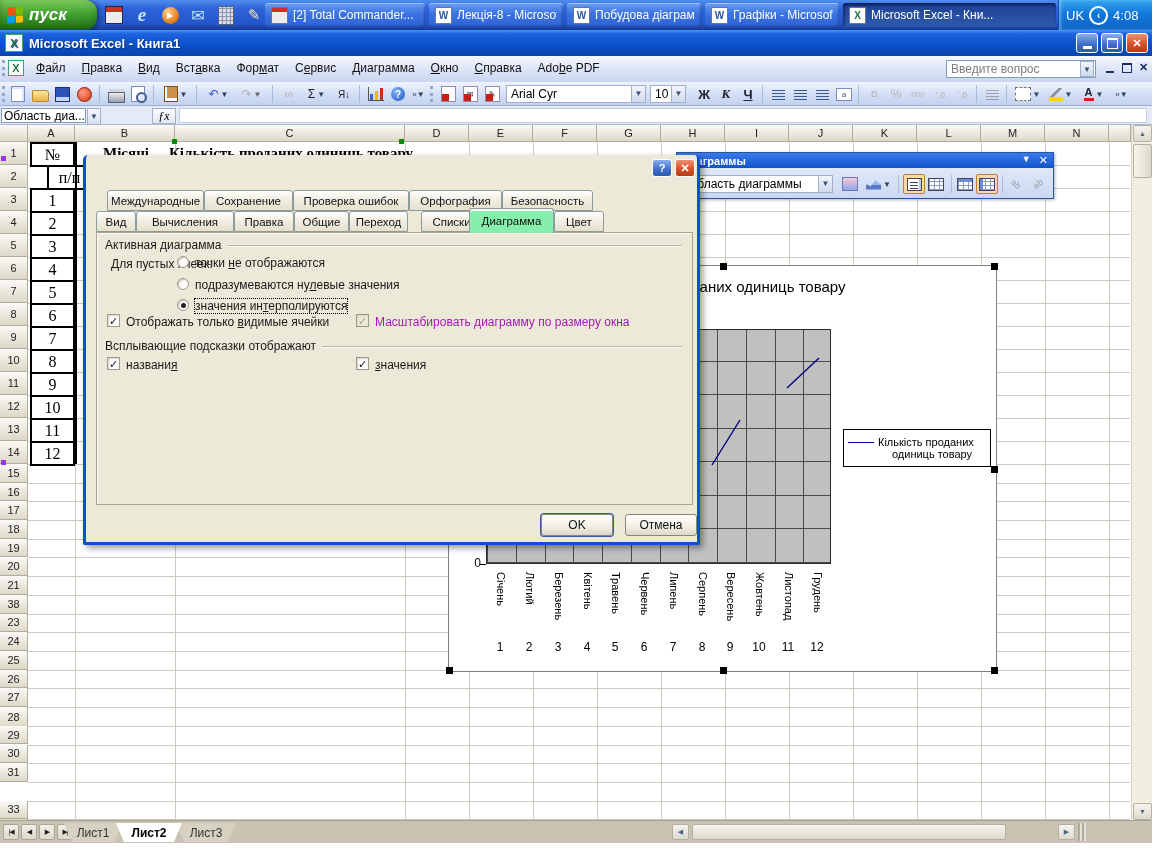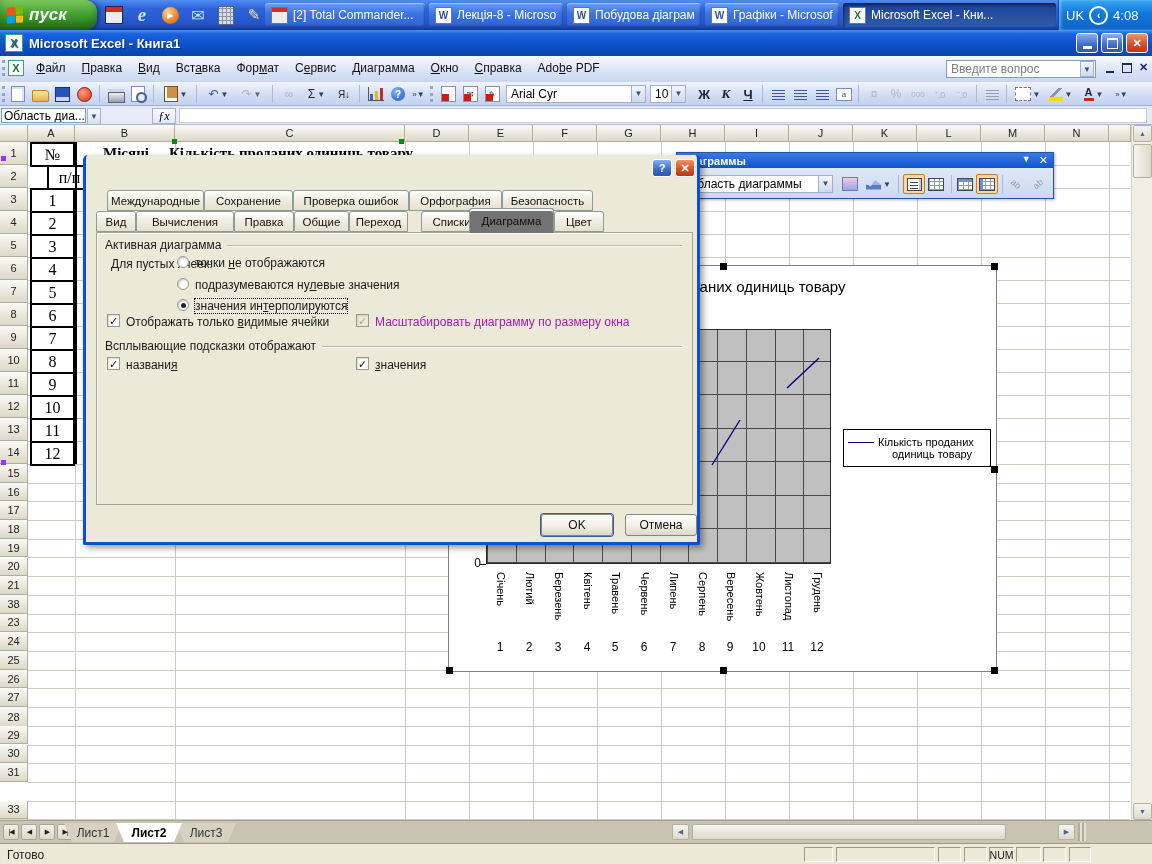--- a/index.html
+++ b/index.html
@@ -140,21 +140,21 @@
   
   #dlg{left:83px;top:30px;width:617px;height:390px;z-index:50;background:#ECE9D8;border:3px solid #0B50D0;border-top:none;border-radius:5px 5px 2px 2px;box-shadow:3px 3px 6px rgba(0,0,0,.4)}
   #dlgtitle{left:-3px;top:0;width:617px;height:25px;border-radius:5px 5px 0 0;background:linear-gradient(#3087F0,#1160DB 40%,#0B53CF);
     color:#fff;font-size:13px;font-weight:bold;display:flex;align-items:center;padding:0 8px;box-sizing:border-box;text-shadow:1px 1px 1px #0A3070}
   .dbtn{top:4px;width:20px;height:18px;border-radius:3px;border:1px solid #fff;display:flex;align-items:center;justify-content:center;color:#fff;font-size:11px;font-weight:bold;
     background:linear-gradient(#89AEF2,#3D6CC8 60%,#2E59AE)}
   .dbtn.close{background:linear-gradient(#F0926F,#D9512B 55%,#B93A12)}
   .tab{top:35px;height:21px;background:linear-gradient(#FFFFFF,#F2F0E4 40%,#E4E0CD);border:1px solid #8E9B9C;border-radius:3px 3px 0 0;
     font-size:11.5px;display:flex;align-items:center;justify-content:center;color:#111}
   .tab.r2{top:56px}
-  .tab.active{top:53px;height:25px;background:#737373;border-bottom:none;z-index:3;box-shadow:inset 0 2px 0 #FAF9F3}
+  .tab.active{top:53px;height:25px;background:#86efac;border-bottom:none;z-index:3;box-shadow:inset 0 2px 0 #FAF9F3}
   #dpanel{left:10px;top:77px;width:597px;height:273px;background:#ECE9D8;border:1px solid #A8A491;box-shadow:inset 1px 1px 0 #FCFBF7;z-index:2}
   .grpline{height:1px;background:#B9B5A4;box-shadow:0 1px 0 #FCFBF7}
   .grplab{font-size:12px;color:#1a1a1a;background:#ECE9D8;padding-right:6px;z-index:2}
   .dlab{font-size:12px;color:#1a1a1a;white-space:nowrap}
   .dlab.dis{color:#a21caf}
   .radio{width:12px;height:12px;border-radius:50%;background:#fff;border:1px solid #9C988A;box-shadow:inset 1px 1px 2px #CCC8B8;display:flex;align-items:center;justify-content:center}
   .radio .dot{width:5px;height:5px;border-radius:50%;background:#222}
   .chk{width:13px;height:13px;background:#fff;border:1px solid #9C988A;box-shadow:inset 1px 1px 2px #D8D4C4;font-size:11px;line-height:12px;text-align:center;color:#111}
   .chk.dis{background:#ECE9D8;color:#A8A490}
   .focusrect{outline:1px dotted #000}
@@ -686,26 +686,13 @@
         <div class="ab stab" style="left: 64px; width: 58px;">Лист1</div>
         <div class="ab stab active" style="left: 116px; width: 66px;">Лист2</div>
         <div class="ab stab" style="left: 176px; width: 60px;">Лист3</div>
       </div>
     <div class="ab sbbtn" style="left:672px;top:3px;width:17px;height:16px">◀</div>
     <div class="ab sbthumbh" style="left:692px;top:3px;width:314px;height:16px"></div>
     <div class="ab sbbtn" style="left:1058px;top:3px;width:17px;height:16px">▶</div>
     <div class="ab" style="left:1078px;top:2px;width:8px;height:18px;background:repeating-linear-gradient(90deg,#B0AB9A 0 2px,#E6E2D4 2px 4px)"></div>
   </div>
 
-  <div class="ab" id="statusbar">
-    <span class="ab" style="left:7px;top:4px">Готово</span>
-    <div id="spanels">
-        <div class="ab spanel" style="left: 804px; width: 29px;"></div>
-        <div class="ab spanel" style="left: 836px; width: 99px;"></div>
-        <div class="ab spanel" style="left: 938px; width: 23px;"></div>
-        <div class="ab spanel" style="left: 964px; width: 23px;"></div>
-        <div class="ab spanel" style="left: 989px; width: 25px;">NUM</div>
-        <div class="ab spanel" style="left: 1016px; width: 25px;"></div>
-        <div class="ab spanel" style="left: 1043px; width: 23px;"></div>
-        <div class="ab spanel" style="left: 1069px; width: 22px;"></div>
-      </div>
-  </div>
 </div>
 
 </body></html>

